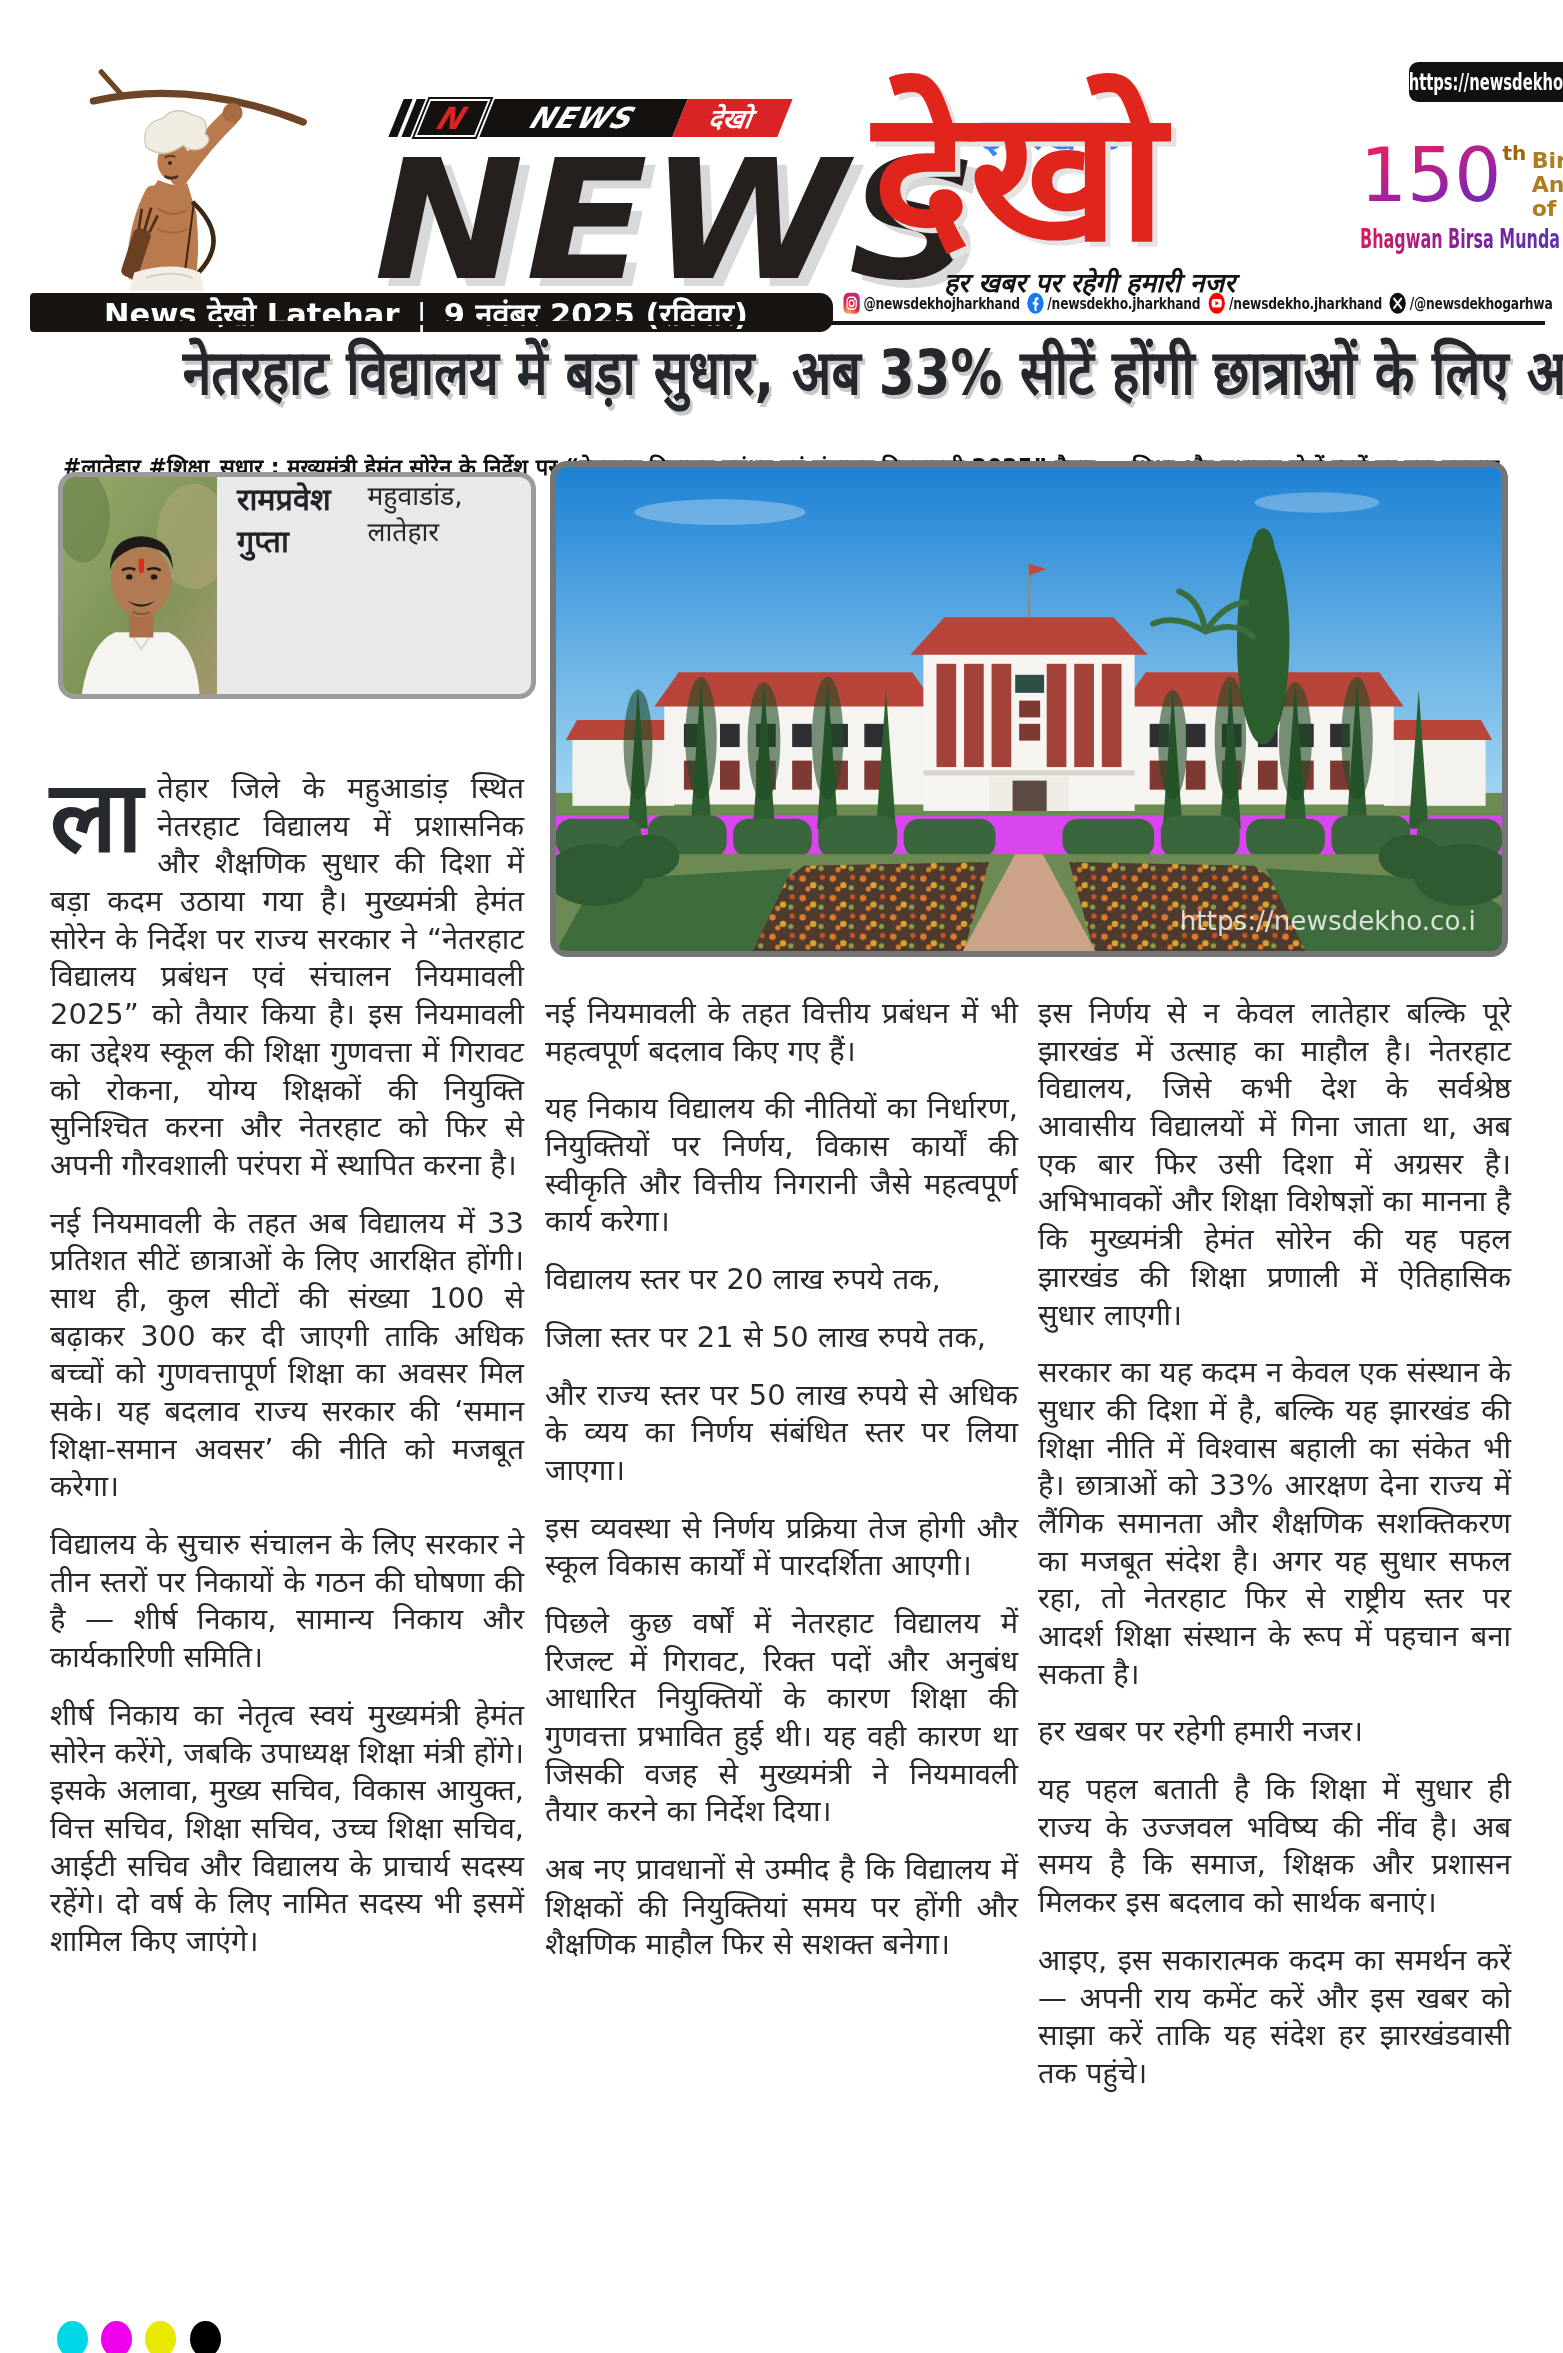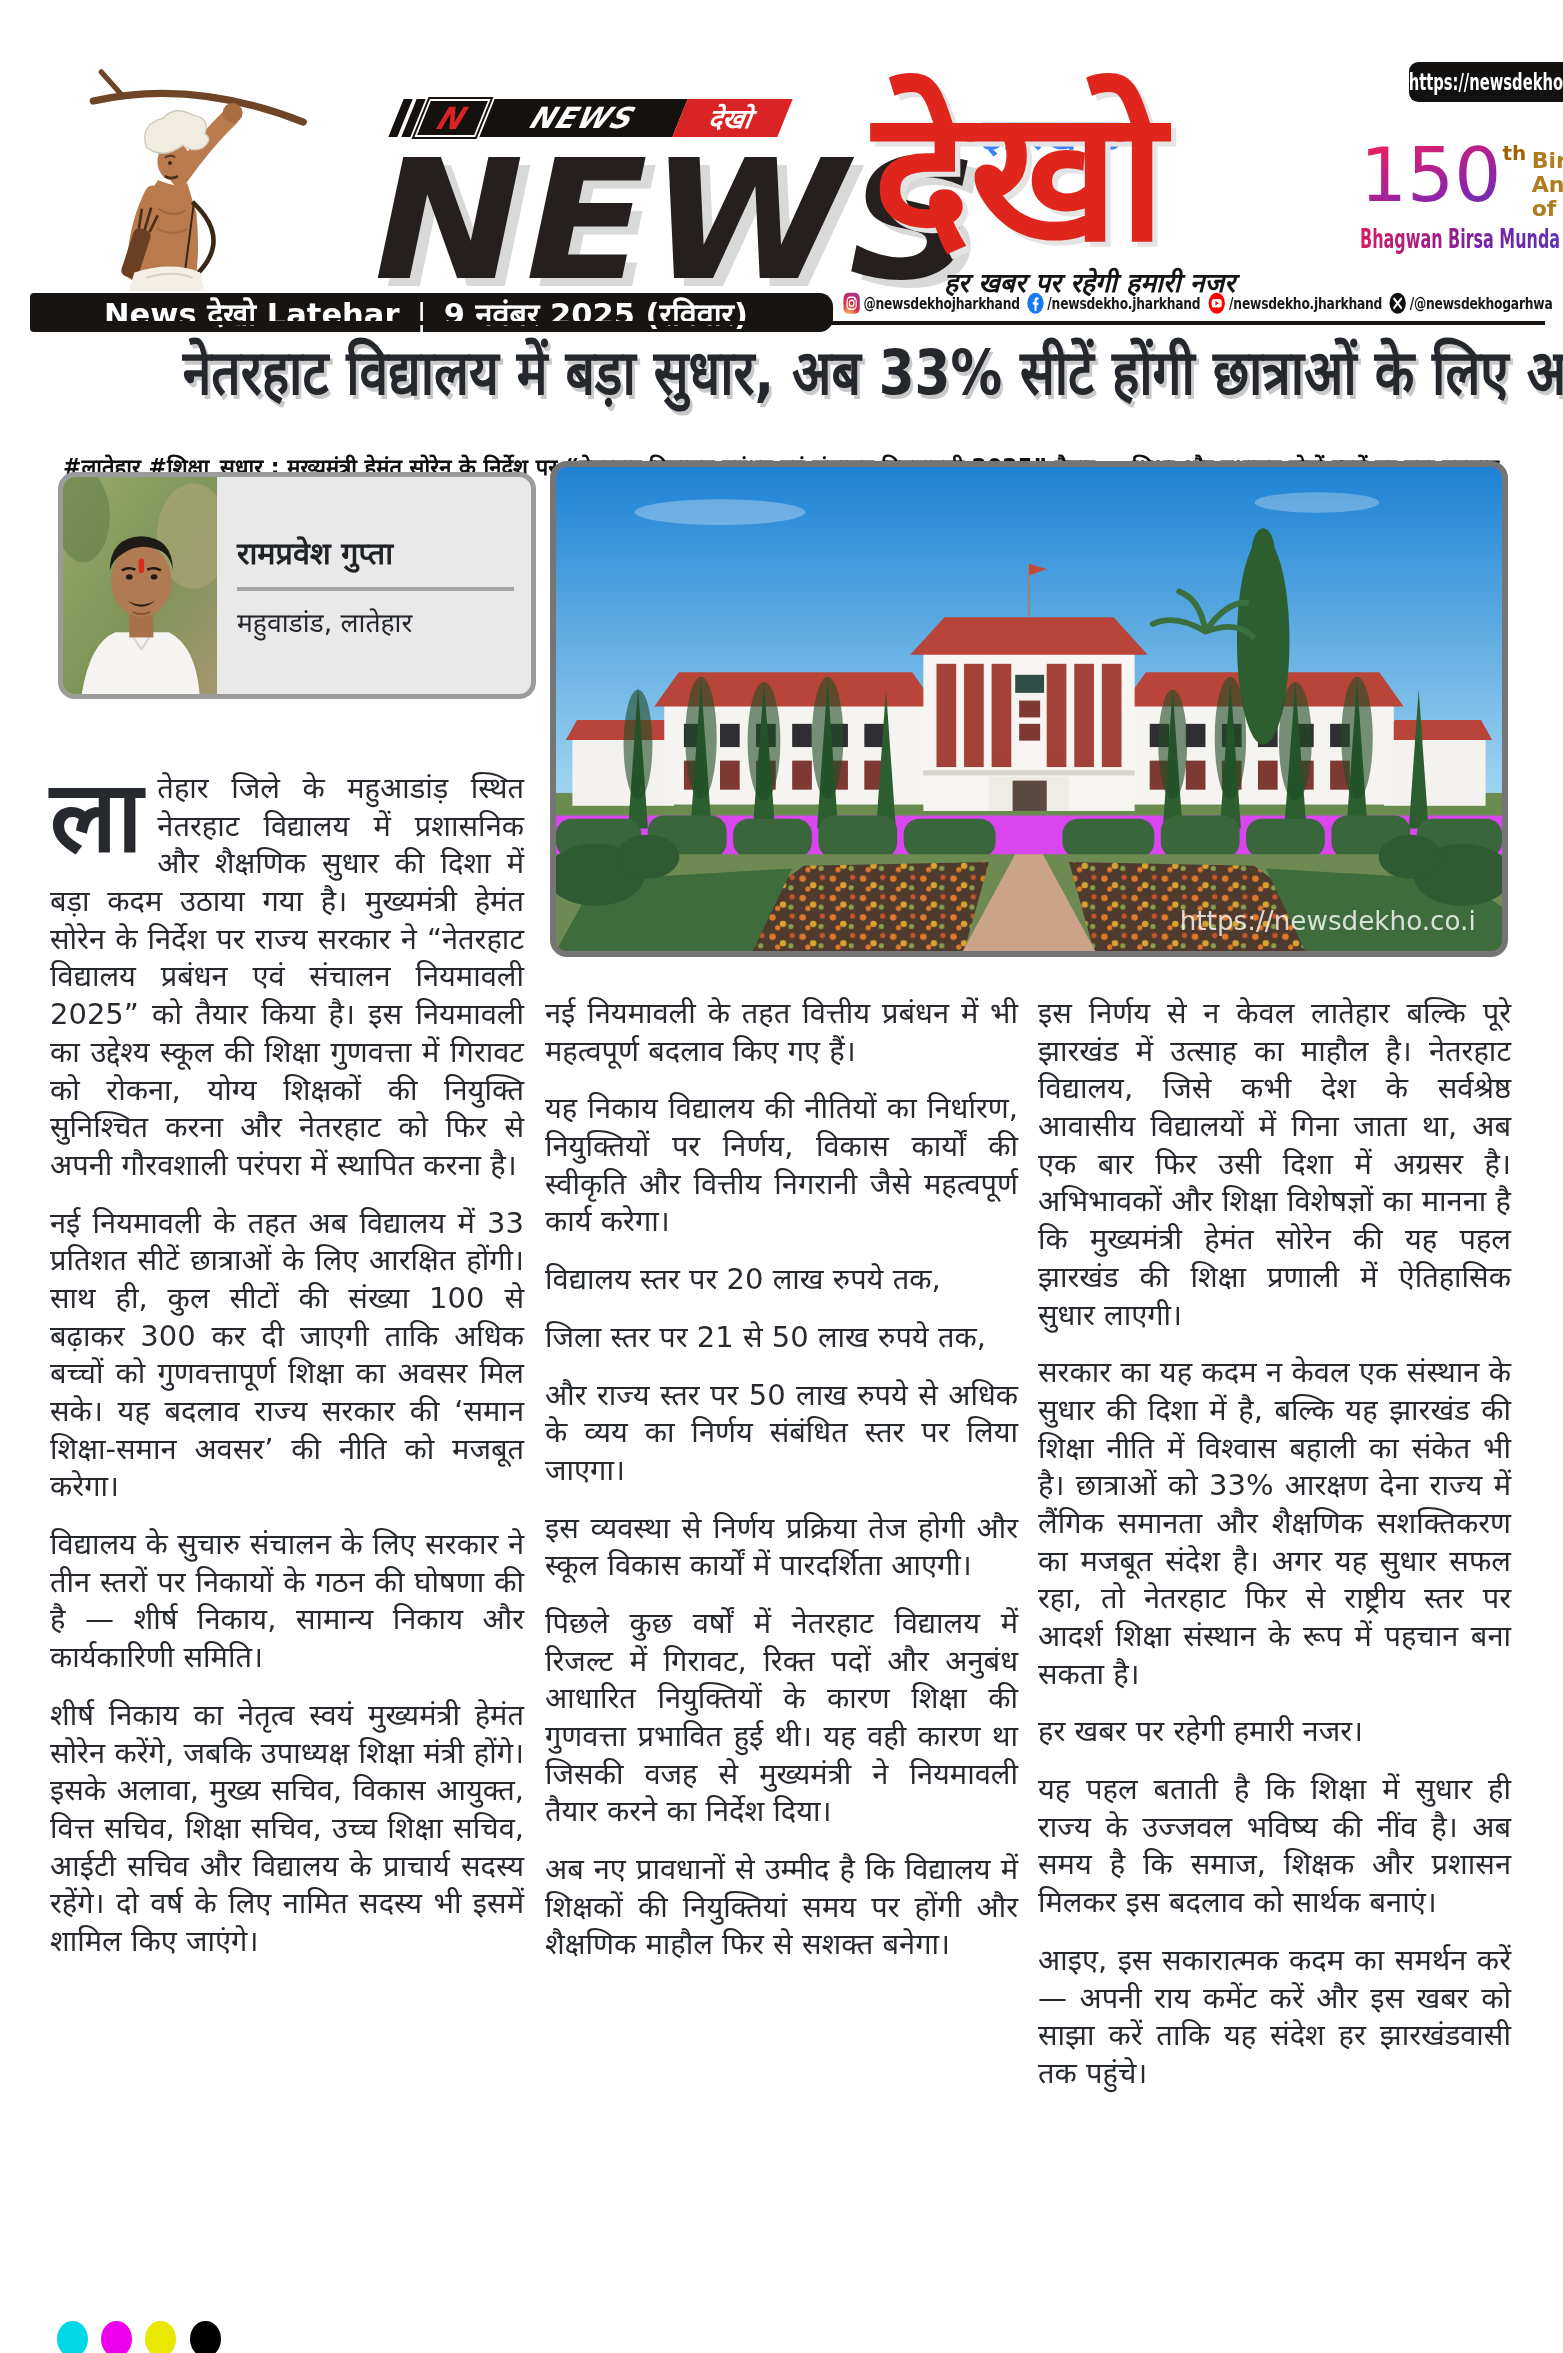--- a/index.html
+++ b/index.html
@@ -57,21 +57,21 @@
   .headline span{font-size:62px;font-weight:800;color:#24272c;line-height:1.1;
                  text-shadow:3.3px 4px 0 #c9c9c9;}
   .subheadline{left:63px;top:451px;width:1438px;}
   .subheadline span{font-size:22.5px;font-weight:700;color:#101010;}
 
   
   .reporter{left:58px;top:472px;width:478px;height:227px;border:5.3px solid #9b9b9b;border-radius:17px;
             background:#e9e9e9;box-sizing:border-box;display:flex;overflow:hidden;}
   .reporter-photo{width:154px;flex:none;background:#8aa060;}
   .reporter-photo svg{display:block;width:100%;height:100%;}
-  .reporter-info{flex:1;display:flex;flex-direction:column;justify-content:center;padding:0 17px 0 20px;}
+  .reporter-info{flex:1;display:flex;flex-direction:row;justify-content:center;padding:0 17px 0 20px;}
   .reporter-name{font-size:30.5px;font-weight:800;color:#1f2227;}
   .reporter-div{height:4px;background:#a5a5a5;margin:13.3px 0;}
   .reporter-loc{font-size:26.5px;font-weight:500;color:#23262b;}
 
   
   .photo{left:550px;top:461px;width:958px;height:496px;border:6px solid #757575;border-radius:17px;
          box-sizing:border-box;overflow:hidden;background:#d946ef;}
   .photo svg{display:block;width:100%;height:100%;}
 
   

